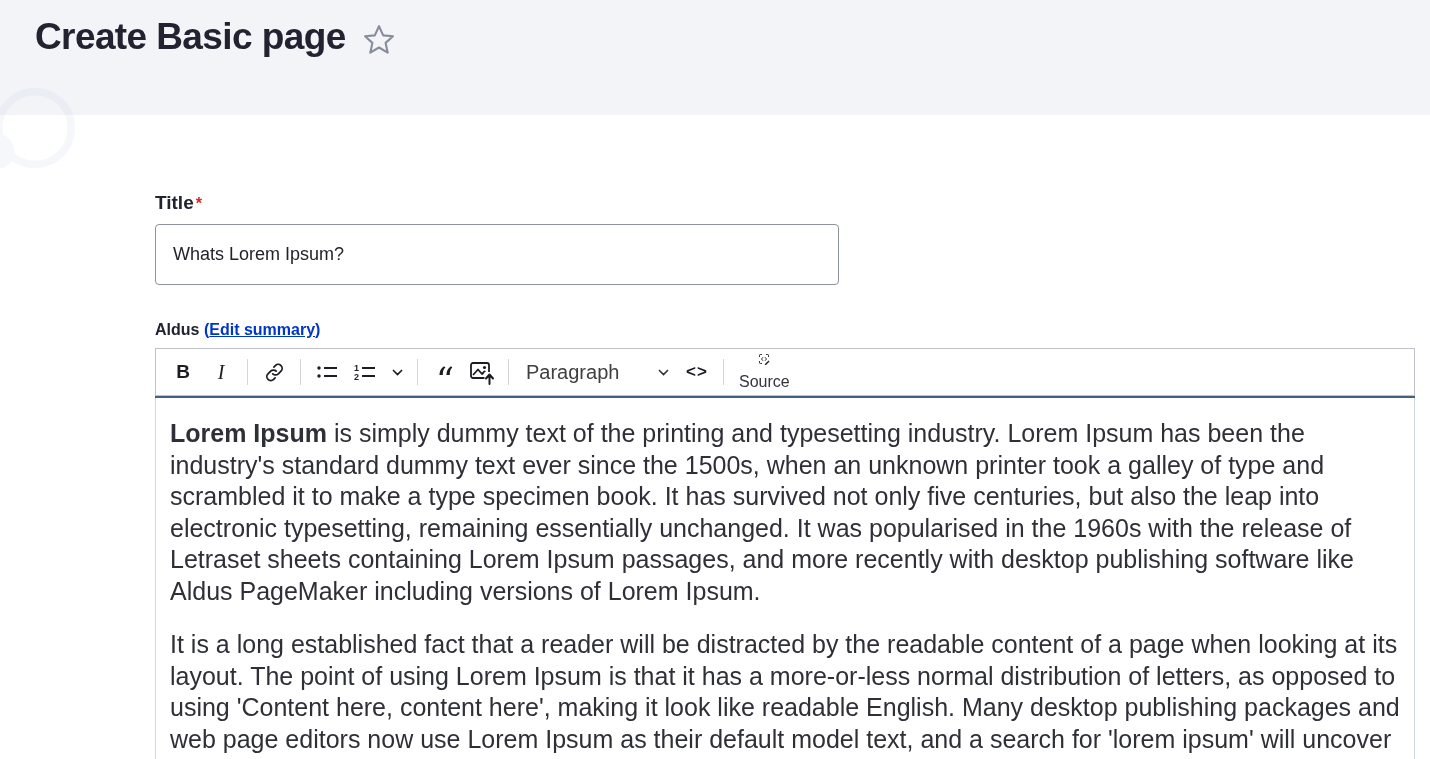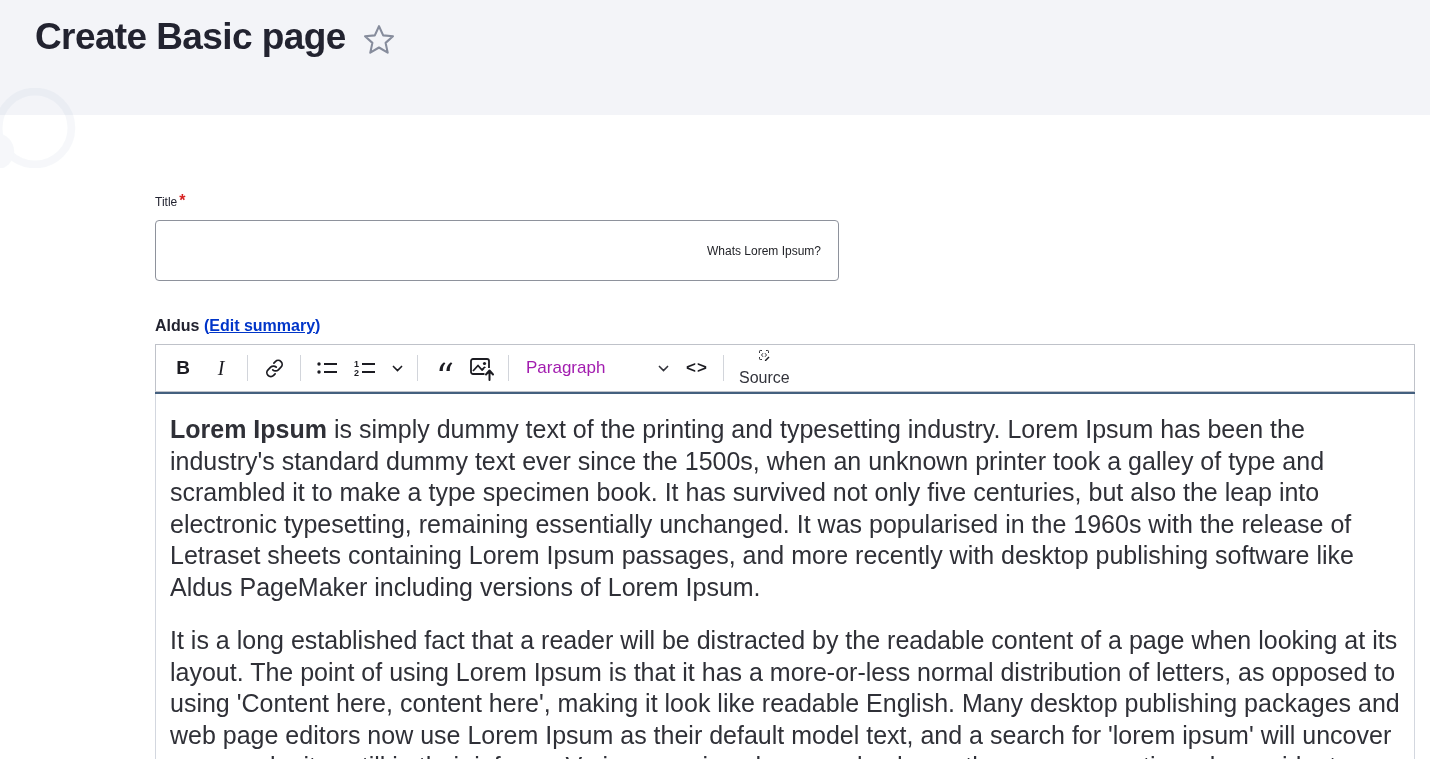--- a/index.html
+++ b/index.html
@@ -11,26 +11,26 @@
   .breadcrumb { display:flex; align-items:center; gap:13px; font-size:15px; font-weight:700; color:#222330; }
   .breadcrumb a { color:#222330; text-decoration:none; cursor:pointer; }
   .crumb-sep { font-size:13px; color:#4c4d56; font-weight:700; transform:translateY(-1px); }
   .page-title-row { display:flex; align-items:center; gap:15px; margin-top:7px;margin-left:24px; }
   h1.page-title { font-size:37px; font-weight:800; letter-spacing:-0.6px; color:#222330; line-height:1.1; }
   .star-btn { background:none; border:none; cursor:pointer; display:flex; align-items:center; padding:0; margin-top:6px; }
   .watermark { position:absolute; left:-30px; top:88px; width:130px; height:80px; opacity:0.05; pointer-events:none; }
 
   
   .form-area { padding-left:155px; }
-  .field-label { font-size:12px; font-weight:400; color:#222330; }
+  .field-label { font-size:19px; font-weight:700; color:#222330; }
   .required-marker { color:#d72222; margin-left:2px; font-weight:700; }
   .title-field { margin-top:77px; }
   .title-input { display:block; margin-top:10px; width:684px; height:61px; border:1px solid #8e929c;
-                 border-radius:4px; background:#fff; font-size:12px; color:#232429; padding:0 17px;
-                 font-family:"Liberation Sans", sans-serif; outline:none;text-align:right; }
+                 border-radius:4px; background:#fff; font-size:18px; color:#232429; padding:0 17px;
+                 font-family:"Liberation Sans", sans-serif; outline:none; }
   .body-label-row { margin-top:36px; font-size:16px; font-weight:700; color:#222330; }
   .edit-summary-wrap { color:#0035c9; font-weight:700; }
   .edit-summary-link { color:#0035c9; text-decoration:underline; cursor:pointer; }
 
   
   .editor { margin-top:9px; width:1260px; }
   .editor-toolbar { border:1px solid #bfc2c9; background:#fff; height:48px; display:flex;
                     align-items:center; padding:0 8px; }
   .editor-divider { height:2px; background:#44607f; width:1260px; }
   .editor-content { border:1px solid #d3d7df; border-top:none; background:#fff; min-height:366px;
@@ -41,21 +41,21 @@
   .tbtn { min-width:38px; height:38px; display:flex; align-items:center; justify-content:center;
           background:none; border:none; border-radius:4px; cursor:pointer; color:#1c1c22; }
   .sep { width:1px; height:26px; background:#d2d5db; margin:0 7px; flex:0 0 auto; }
   .glyph-bold   { font-size:19px; font-weight:800; font-family:"Liberation Sans",sans-serif; }
   .glyph-italic { font-size:20px; font-style:italic; font-family:"Liberation Serif",serif; }
   .glyph-quote  { font-family:"DejaVu Serif",serif; font-size:36px; line-height:0; position:relative; top:9px; letter-spacing:-2px; }
   .glyph-code   { font-size:17px; font-weight:700; letter-spacing:1px; }
   .chev-btn { min-width:26px; }
   .para-dd { width:162px; height:38px; display:flex; align-items:center; justify-content:space-between;
              background:none; border:none; cursor:pointer; padding:0 8px 0 10px; border-radius:4px; }
-  .para-dd-label { font-size:17px; color:#a21caf; }
+  .para-dd-label { font-size:20px; color:#404040; }
   .source-btn { display:flex; align-items:center; gap:8px; height:38px; background:none; border:none;
                 cursor:pointer; border-radius:4px; padding:0 8px;flex-direction:column; }
   .source-label { font-size:16px; color:#33343c; }
   svg.icon { display:block; }
 </style>
 </head>
 <body>
 
 <div class="page-header">
   <svg class="watermark" viewBox="0 0 100 60">

